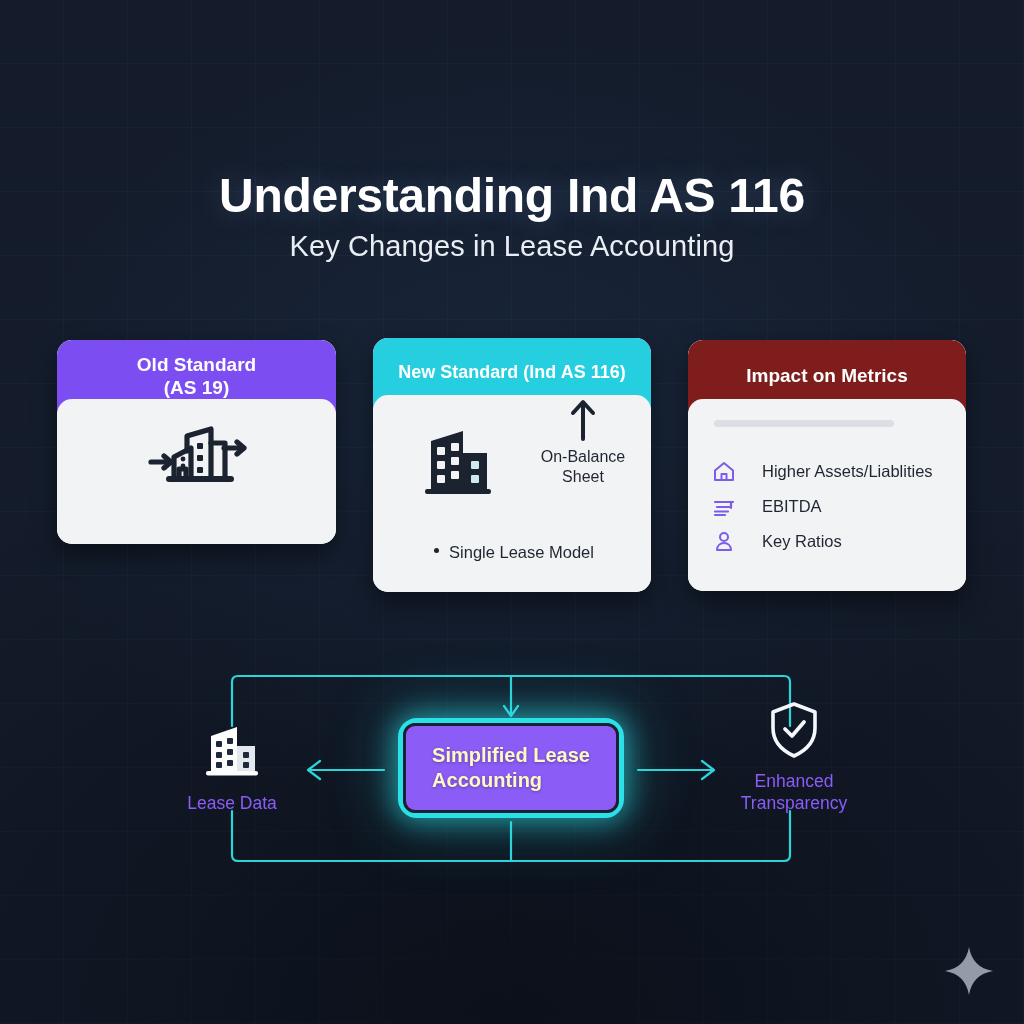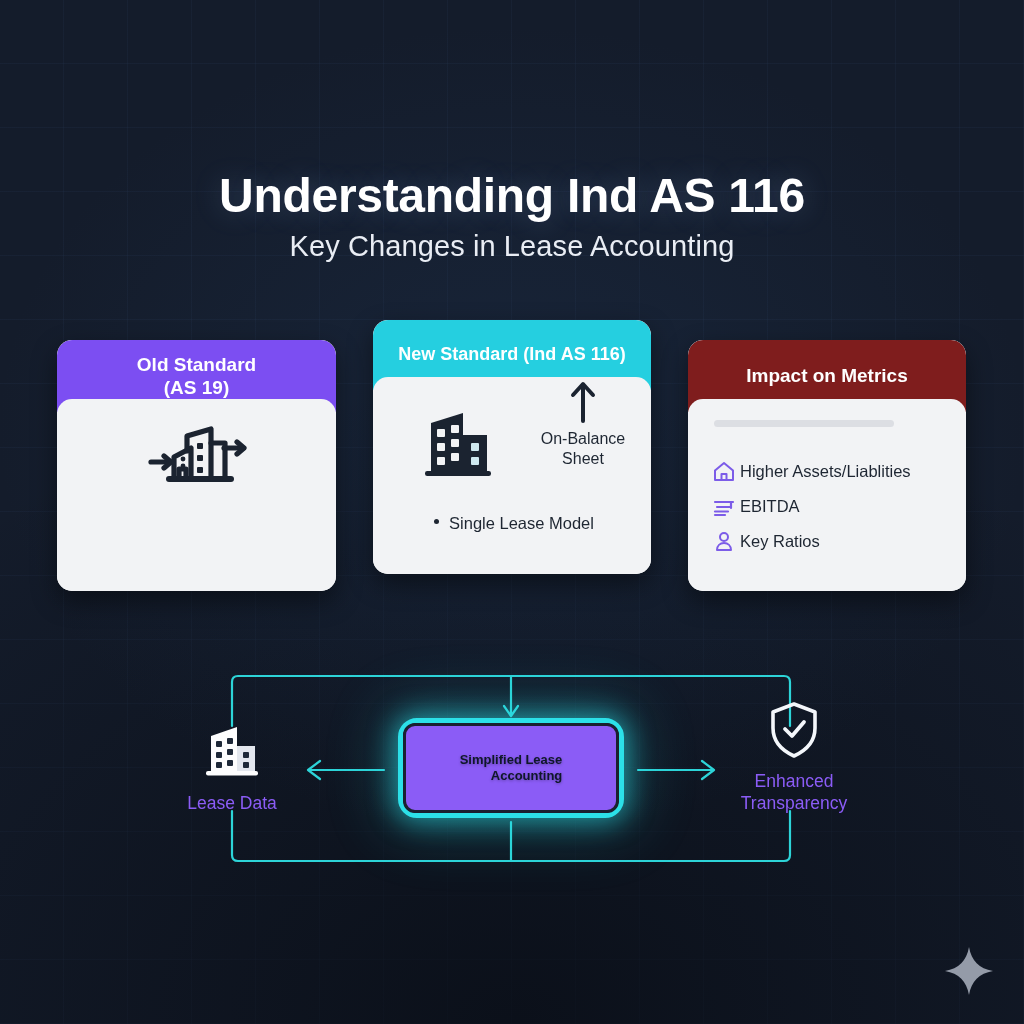--- a/index.html
+++ b/index.html
@@ -56,23 +56,23 @@
   }
   .card-body {
     position:relative;
     background:#f2f3f5;
     height:100%;
     border-radius:15px;
     margin-top:-13px;
   }
 
   
-  #card-old      { left:57px;  top:340px; width:279px; height:251px; }
+  #card-old      { left:57px;  top:340px; width:279px; height:204px; }
   #card-old .card-head   { height:72px; background:#7c4ef2; font-size:19px; }
-  #card-new      { left:373px; top:320px; width:278px; height:254px; }
+  #card-new      { left:373px; top:338px; width:278px; height:254px; }
   #card-new .card-head   { height:70px; background:#25cfe0; font-size:18px; }
   #card-impact   { left:688px; top:340px; width:278px; height:251px; }
   #card-impact .card-head{ height:72px; background:#7f1d1d; font-size:19px; }
 
   .icon-row { display:flex; justify-content:center; align-items:flex-start; }
 
   .bullet-list { list-style:none; padding:0 20px 0 22px; }
   .bullet-list li {
     position:relative; padding-left:17px;
     font-size:16.5px; color:#1e2632; line-height:1.46;
@@ -91,21 +91,21 @@
   #onbalance-label {
     font-size:16px; color:#1e2632; line-height:1.22; margin-top:2px;
   }
 
   
   #placeholder-bar {
     position:absolute; left:26px; top:21px; width:180px; height:7px;
     border-radius:4px; background:#dcdee3;
   }
   .metric-row {
-    display:flex; align-items:center; gap:4px; height:35px;
+    display:flex; align-items:center; gap:26px; height:35px;
   }
   .metric-label { font-size:16.5px; color:#1e2632; }
   .metrics { position:absolute; left:24px; top:55px; }
 
   
   #flow { position:absolute; left:0; top:648px; width:1024px; height:240px; }
   #flow svg { position:absolute; left:0; top:0; }
 
   #center-node {
     position:absolute; left:398px; top:718px; width:226px; height:100px;
@@ -116,21 +116,21 @@
     display:flex; align-items:center; justify-content:center;
   }
   #center-inner {
     width:100%; height:100%;
     margin:0; border-radius:12px;
     background:#8b5cf6;
     display:flex; align-items:center; justify-content:center;
     border:3px solid #1a2030;
   }
   #center-label {
-    color:#0f172a; font-weight:bold; font-size:13px; text-align:right; line-height:1.27;
+    color:#fef9c3; font-weight:bold; font-size:20px; text-align:left; line-height:1.27;
     text-shadow:0 1px 3px rgba(0,0,0,.3);
   }
 
   .side { position:absolute; text-align:center; color:#f0f3f8; }
   #side-left  { left:152px; top:722px; width:160px; }
   #side-right { left:712px; top:700px; width:164px; }
   .side-label { font-size:17.5px; line-height:1.24; margin-top:7px; color:#8b5cf6; }
 
   
   #sparkle { position:absolute; left:943px; top:945px; }
@@ -217,21 +217,21 @@
             <rect x="20" y="52" width="8" height="8" rx="1"></rect>
             <rect x="34" y="48" width="8" height="8" rx="1"></rect>
           </g>
           <g fill="#cfe9f0">
             <rect x="54" y="38" width="8" height="8" rx="1"></rect>
             <rect x="54" y="52" width="8" height="8" rx="1"></rect>
           </g>
         </svg>
       </div>
 
-      <ul class="bullet-list bullet-center" style="margin-top:30px;">
+      <ul class="bullet-list bullet-center" style="margin-top:41px;">
         <li>Single Lease Model</li>
       </ul>
     </div>
   </div>
 
   <div class="card" id="card-impact">
     <div class="card-head">
       <div>Impact on Metrics</div>
     </div>
     <div class="card-body">

